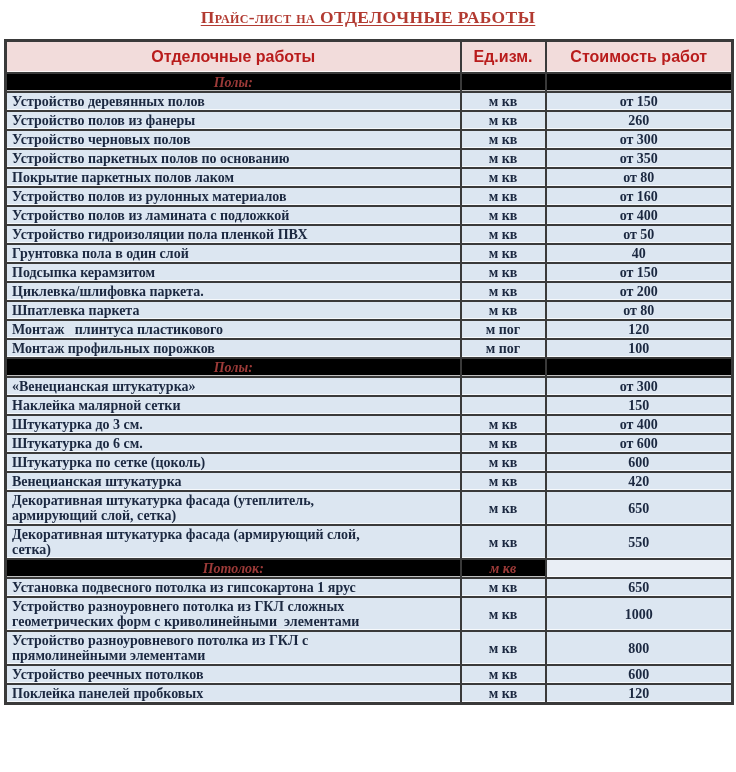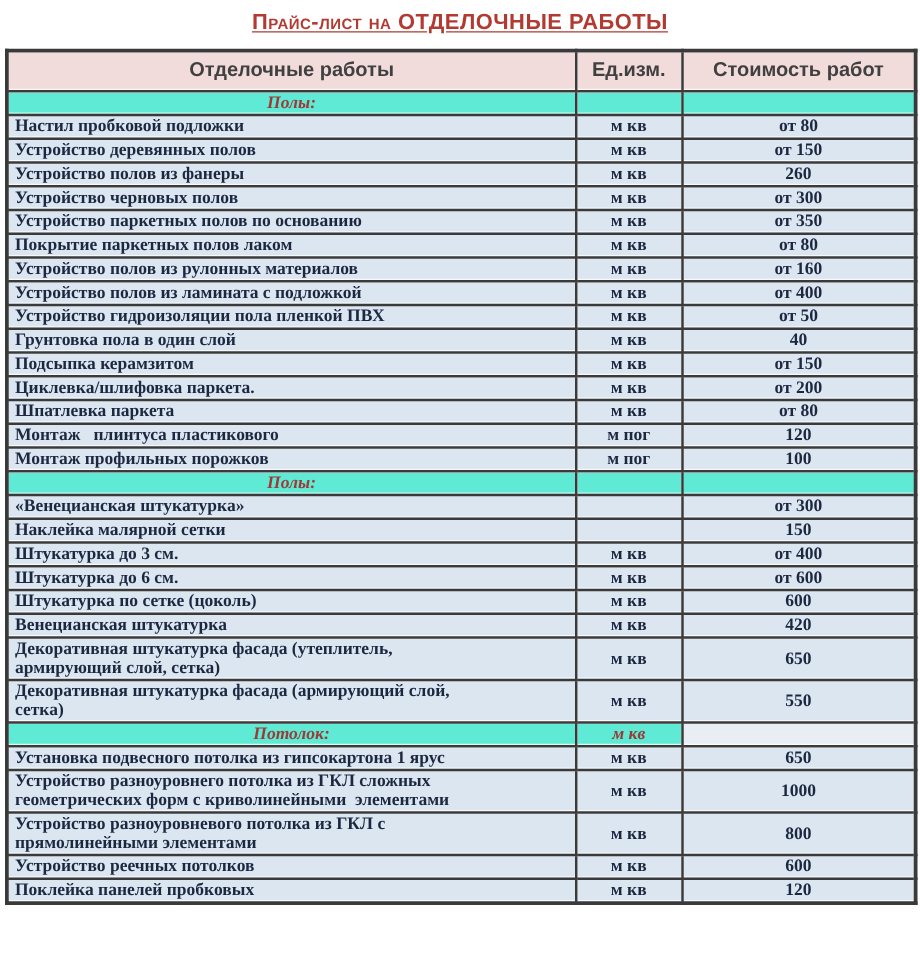--- a/index.html
+++ b/index.html
@@ -11,21 +11,21 @@
   }
   .page {
     width: 736px;
     height: 772px;
     background: #ffffff;
     overflow: hidden;
   }
   .page-title {
     text-align: center;
     margin: 7px 0 11px 0;
-    font-family: Liberation Sans, sans-serif;
+    font-family: Liberation Serif, serif;
     font-variant: small-caps;
     font-weight: bold;
     font-size: 17.5px;
     letter-spacing: 0.4px;
     color: #b23a31;
     text-decoration: underline;
     text-underline-offset: 2px;
   }
   table.price-table {
     border-collapse: collapse;
@@ -34,30 +34,30 @@
     table-layout: fixed;
     border: 3px solid #3a3a3a;
   }
   .price-table td, .price-table th {
     border: 2px solid #3a3a3a;
     box-shadow: inset 0 -1px 0 rgba(255,255,255,0.75);
     overflow: hidden;
   }
   .price-table th {
     background: #f2dcdb;
-    color: #404040;
+    color: #b91c1c;
     font-family: "Liberation Sans", sans-serif;
     font-weight: bold;
     font-size: 16px;
     height: 28px;
     text-align: center;
     padding: 1px 2px;
   }
   tr.section-row td {
-    background: #5eead4;
+    background: #000000;
     color: #9c3a38;
     font-style: italic;
     font-weight: bold;
     font-size: 14px;
     text-align: center;
     padding: 1px 2px;
     line-height: 15px;
   }
   tr.data-row td {
     background: #dce6f1;
@@ -100,25 +100,20 @@
       </tr>
     </thead>
     <tbody>
 
     <tr class="section-row">
           <td class="work">Полы:</td>
           <td class="unit"></td>
           <td class="price"></td>
         </tr>
         <tr class="data-row">
-          <td class="work">Настил пробковой подложки</td>
-          <td class="unit">м кв</td>
-          <td class="price">от 80</td>
-        </tr>
-        <tr class="data-row">
           <td class="work">Устройство деревянных полов</td>
           <td class="unit">м кв</td>
           <td class="price">от 150</td>
         </tr>
         <tr class="data-row">
           <td class="work">Устройство полов из фанеры</td>
           <td class="unit">м кв</td>
           <td class="price">260</td>
         </tr>
         <tr class="data-row">

